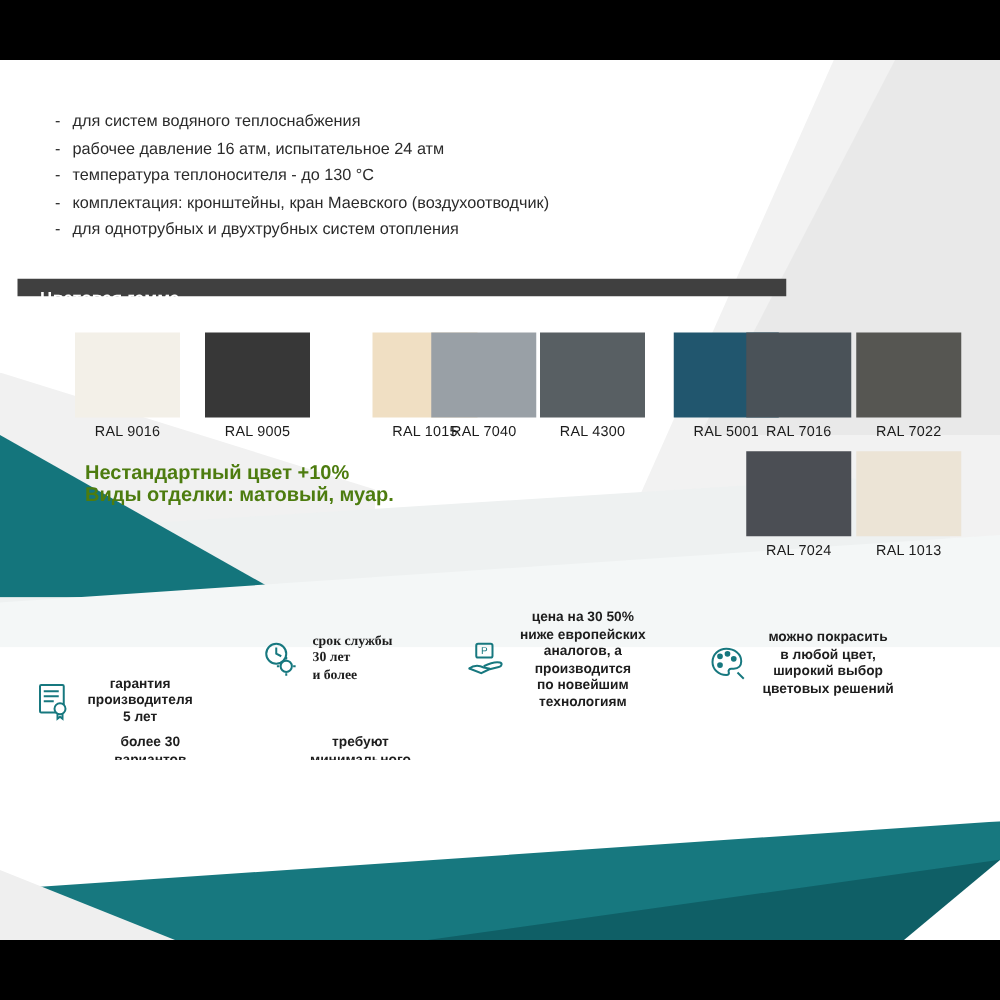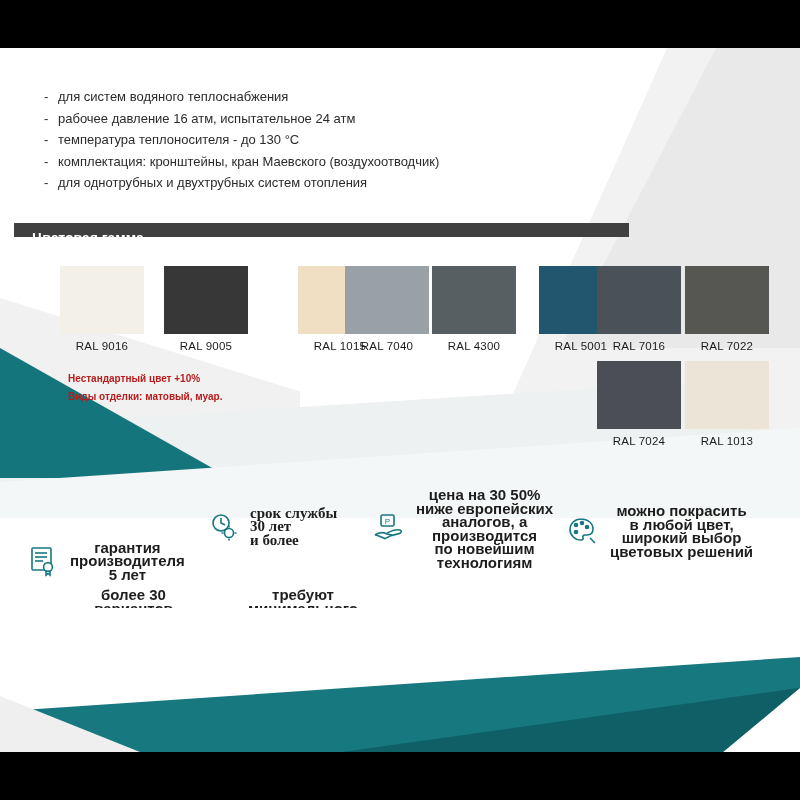--- a/index.html
+++ b/index.html
@@ -41,28 +41,28 @@
   
   .cg-bar{position:absolute;left:14px;top:175px;width:615px;height:14px;background:#404040;}
   .cg-bar span{position:absolute;left:18px;top:7px;color:#fff;font-size:14px;font-weight:bold;}
 
   
   .swatches{position:absolute;left:60px;top:218px;width:740px;}
   .sw{position:absolute;width:84px;}
   .sw .chip{width:84px;height:68px;}
   .sw .lbl{margin-top:6px;font-size:11.5px;color:#1c1c1c;text-align:center;letter-spacing:.2px;}
 
-  .note{position:absolute;left:68px;top:322px;font-size:10px;color:#b91c1c;line-height:18px;font-weight:bold;}
+  .note{position:absolute;left:68px;top:322px;font-size:16px;color:#4d7c0f;line-height:18px;font-weight:bold;}
   .note .n1{font-weight:bold;}
 
   
   .features{position:absolute;left:0;top:418px;width:800px;height:150px;}
   .feat{position:absolute;display:flex;align-items:center;}
   .feat .ico{width:42px;height:42px;flex:0 0 42px;color:#17787f;display:flex;align-items:center;justify-content:center;}
-  .feat .txt{margin-left:6px;font-size:15px;line-height:13.5px;color:#1d1d1d;font-weight:bold;}
+  .feat .txt{margin-left:6px;font-size:11px;line-height:13.5px;color:#1d1d1d;font-weight:bold;}
   .feat .txt.center{text-align:center;}
 </style>
 </head>
 <body>
 
 <div class="stage">
   <div class="sheet">
 
     <div class="deco g1"></div>
     <div class="deco g2"></div>

